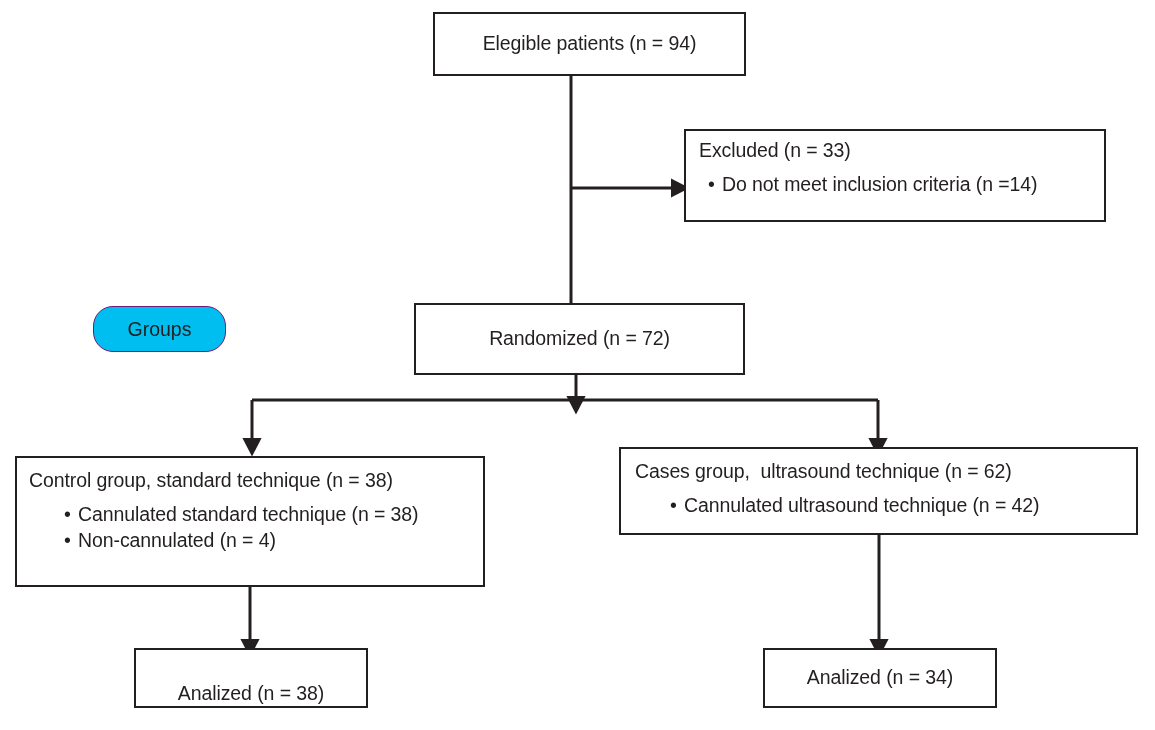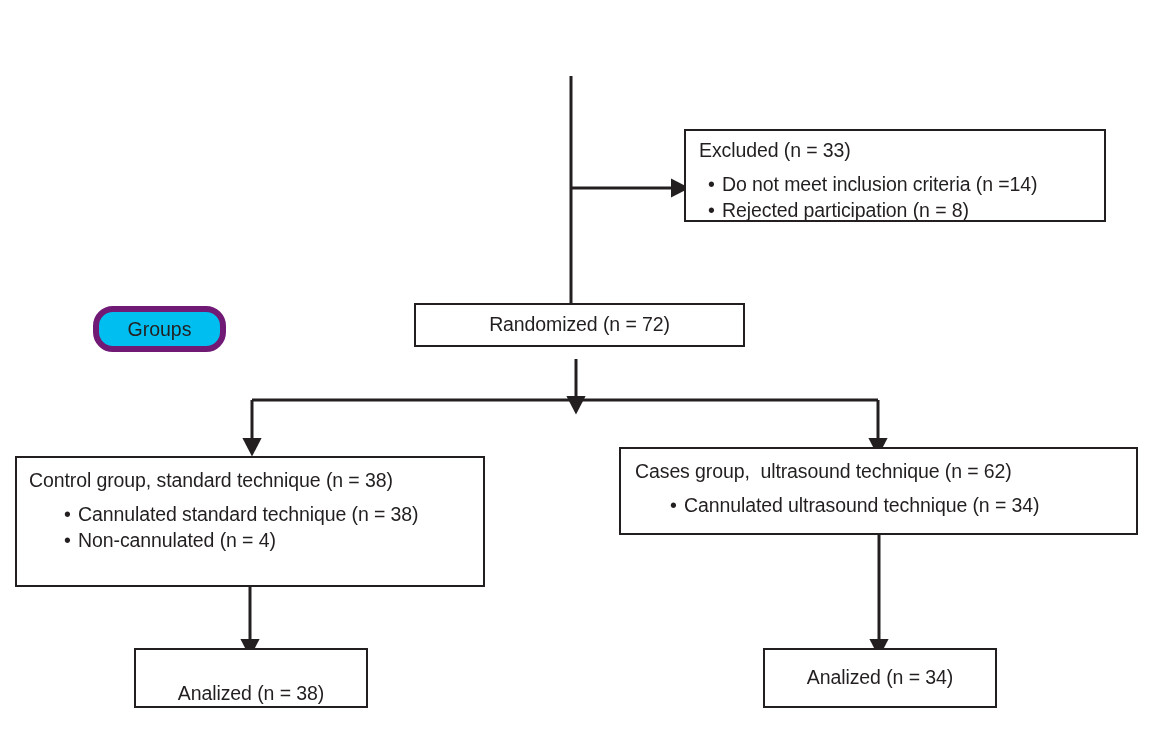--- a/index.html
+++ b/index.html
@@ -66,34 +66,34 @@
     letter-spacing: -0.1px;
   }
   .bullets li .dot {
     display: inline-block;
     width: 0.72em;
     font-size: 19.5px;
   }
   
   #node-eligible  { left: 433px; top: 12px;  width: 313px; height: 64px; padding: 0 8px; }
   #node-excluded  { left: 684px; top: 129px; width: 422px; height: 93px; padding: 7px 10px 0 13px; }
-  #node-randomized{ left: 414px; top: 303px; width: 331px; height: 44px; padding: 0 8px; }
+  #node-randomized{ left: 414px; top: 303px; width: 331px; height: 72px; padding: 0 8px; }
   #node-control   { left: 15px;  top: 456px; width: 470px; height: 131px; padding: 10px 8px 0 12px; }
   #node-cases     { left: 619px; top: 447px; width: 519px; height: 88px; padding: 10px 8px 0 14px; }
   #node-analized-left  { left: 134px; top: 648px; width: 234px; height: 60px; padding: 0 6px; justify-content: flex-end; }
   #node-analized-right { left: 763px; top: 648px; width: 234px; height: 60px; padding: 0 10px; }
   
   #badge-groups {
     position: absolute;
     left: 93px;
     top: 306px;
     width: 133px;
     height: 46px;
     box-sizing: border-box;
-    border: 6px solid #701a75;
+    border: 1px solid #701a75;
     border-radius: 20px;
     background: #00bff0;
     display: flex;
     align-items: center;
     justify-content: center;
     z-index: 2;
   }
   #badge-groups .badge-label {
     font-size: 19.5px;
     color: #231f20;
@@ -123,26 +123,28 @@
 
     <line x1="252" y1="400" x2="252" y2="441" stroke="#231f20" stroke-width="3" marker-end="url(#arrow)"></line>
 
     <line x1="878" y1="400" x2="878" y2="441" stroke="#231f20" stroke-width="3" marker-end="url(#arrow)"></line>
 
     <line x1="250" y1="578" x2="250" y2="642" stroke="#231f20" stroke-width="3" marker-end="url(#arrow)"></line>
 
     <line x1="879" y1="535" x2="879" y2="642" stroke="#231f20" stroke-width="3" marker-end="url(#arrow)"></line>
   </svg>
 
+  <div class="node centered" id="node-eligible">
+    <span class="line title">Elegible patients (n = 94)</span>
+  </div>
 
   <div class="node lefted" id="node-excluded">
     <span class="line title">Excluded (n = 33)</span>
     <ul class="bullets">
       <li><span class="dot">•</span><span>Do not meet inclusion criteria (n =14)</span></li>
-      <li><span class="dot">•</span><span>Rejected participation (n = 8)</span></li>
     </ul>
   </div>
 
   <div class="node centered" id="node-randomized">
     <span class="line title">Randomized (n = 72)</span>
   </div>
 
   <div id="badge-groups">
     <span class="badge-label">Groups</span>
   </div>
@@ -151,21 +153,21 @@
     <span class="line title">Control group, standard technique (n = 38)</span>
     <ul class="bullets indent-1">
       <li><span class="dot">•</span><span>Cannulated standard technique (n = 38)</span></li>
       <li><span class="dot">•</span><span>Non-cannulated (n = 4)</span></li>
     </ul>
   </div>
 
   <div class="node lefted" id="node-cases">
     <span class="line title">Cases group,  ultrasound technique (n = 62)</span>
     <ul class="bullets indent-1">
-      <li><span class="dot">•</span><span>Cannulated ultrasound technique (n = 34)</span></li>
+      <li><span class="dot">•</span><span>Cannulated ultrasound technique (n = 42)</span></li>
     </ul>
   </div>
 
   <div class="node centered" id="node-analized-left">
     <span class="line title">Analized (n = 38)</span>
   </div>
 
   <div class="node centered" id="node-analized-right">
     <span class="line title">Analized (n = 34)</span>
   </div>

